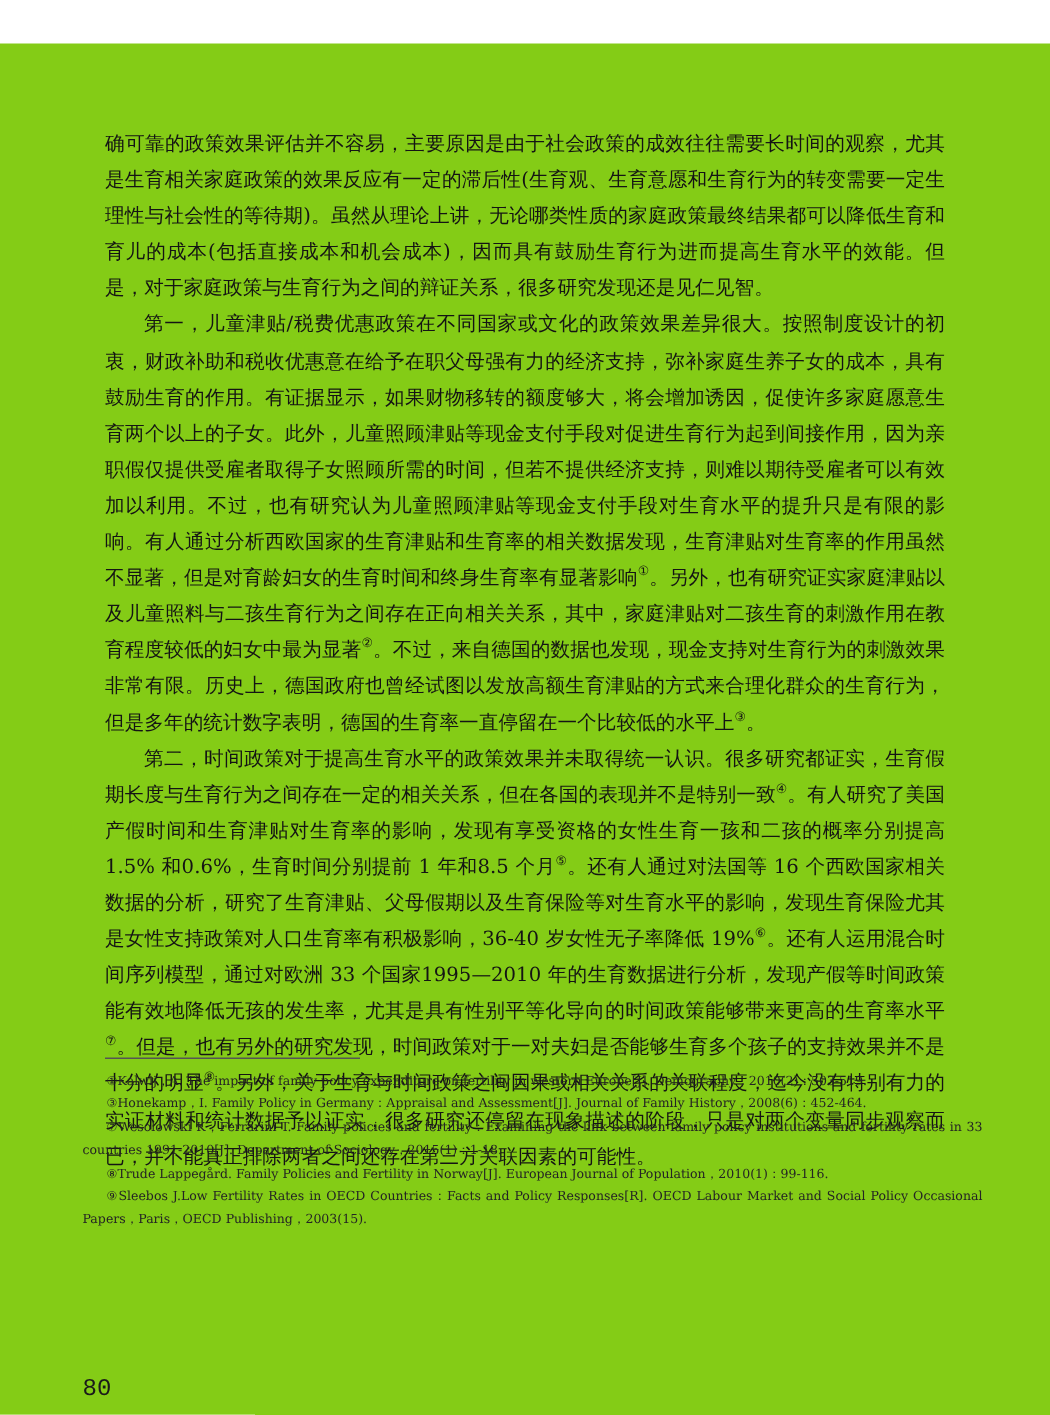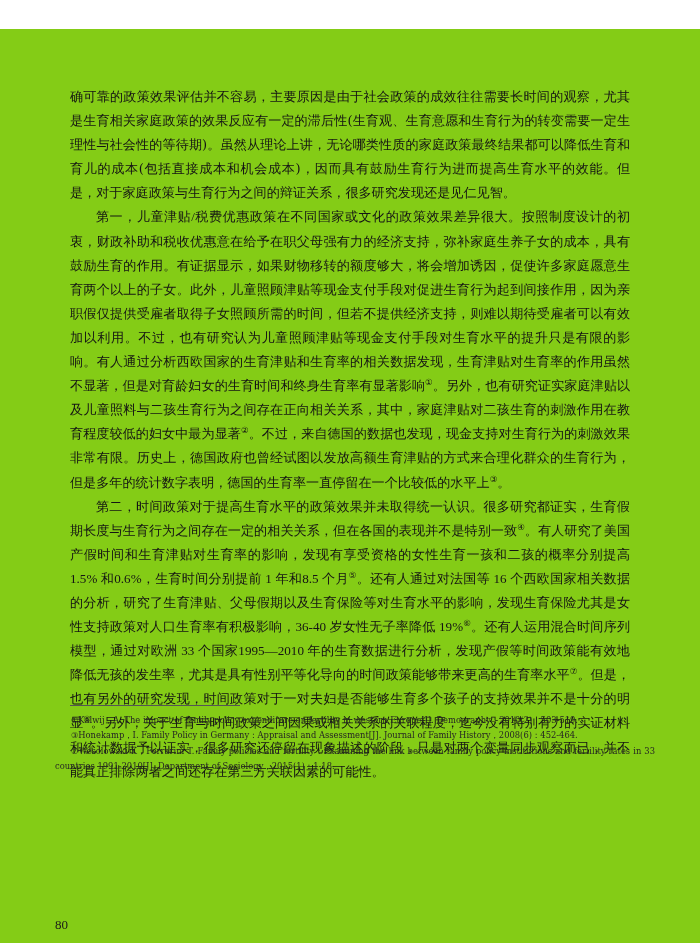--- a/index.html
+++ b/index.html
@@ -37,21 +37,20 @@
     line-height: 24.1px;
     text-align: justify;
     text-justify: inter-ideograph;
     margin: 0 0 0 0;
     letter-spacing: 0.02px;
     color: #141414;
     font-family: "DejaVu Serif", "Liberation Serif", serif;
   }
   .para.indent {
     text-indent: 26px;
-    font-family: Liberation Serif, serif;
   }
 
   sup.fn {
     font-size: 8.5px;
     vertical-align: super;
     line-height: 0;
     letter-spacing: 0;
   }
 
   .footnote-sep {
@@ -82,22 +81,22 @@
   }
 
   .fnum {
     font-size: 8.1px;
   }
 
   .page-number {
     position: absolute;
     left: 55px;
     top: 888px;
-    font-family: Liberation Serif, serif;
-    font-size: 13px;
+    font-family: Liberation Mono, monospace;
+    font-size: 16px;
     color: #1a1a1a;
   }
 </style>
 </head>
 <body>
 
 <div class="page">
 
   <div class="content">
 
@@ -109,17 +108,19 @@
 
 
   </div>
 
   <div class="footnote-sep"></div>
 
   <div class="footnotes">
     <p class="footnote"><span class="fnum">①</span><span>Kalwij，A. The impact of family policy expenditure on fertility in western Europe[J]. Demography，2010(2)：503-519.</span></p>
     <p class="footnote"><span class="fnum">③</span><span>Honekamp，I. Family Policy in Germany：Appraisal and Assessment[J]. Journal of Family History，2008(6)：452-464.</span></p>
     <p class="footnote"><span class="fnum">⑦</span><span>Wesolowski K，Ferrarini T. Family policies and fertility：Examining the link between family policy institutions and fertility rates in 33 countries 1991-2010[J]. Department of Sociology，2015(1)：1-18.</span></p>
+    <p class="footnote"><span class="fnum">⑧</span><span>Trude Lappegård. Family Policies and Fertility in Norway[J]. European Journal of Population，2010(1)：99-116.</span></p>
+    <p class="footnote"><span class="fnum">⑨</span><span>Sleebos J.Low Fertility Rates in OECD Countries：Facts and Policy Responses[R]. OECD Labour Market and Social Policy Occasional Papers，Paris，OECD Publishing，2003(15).</span></p>
   </div>
 
   <div class="page-number">80</div>
 
 </div>
 
 </body></html>

